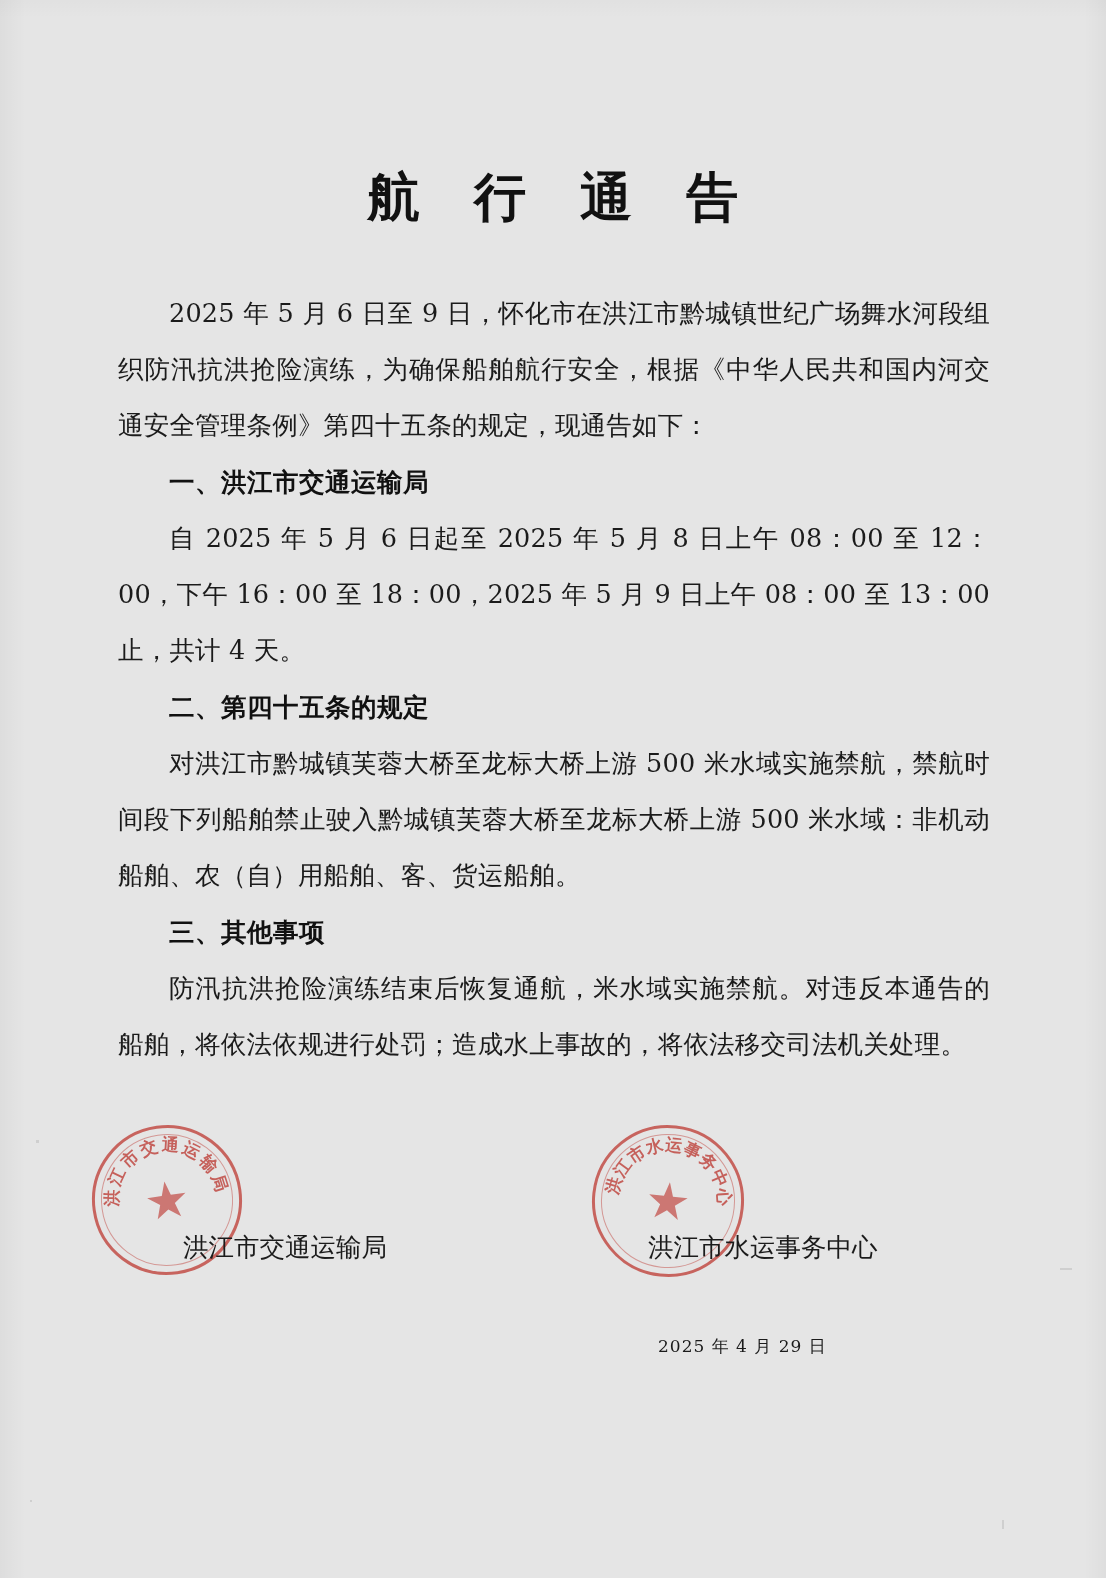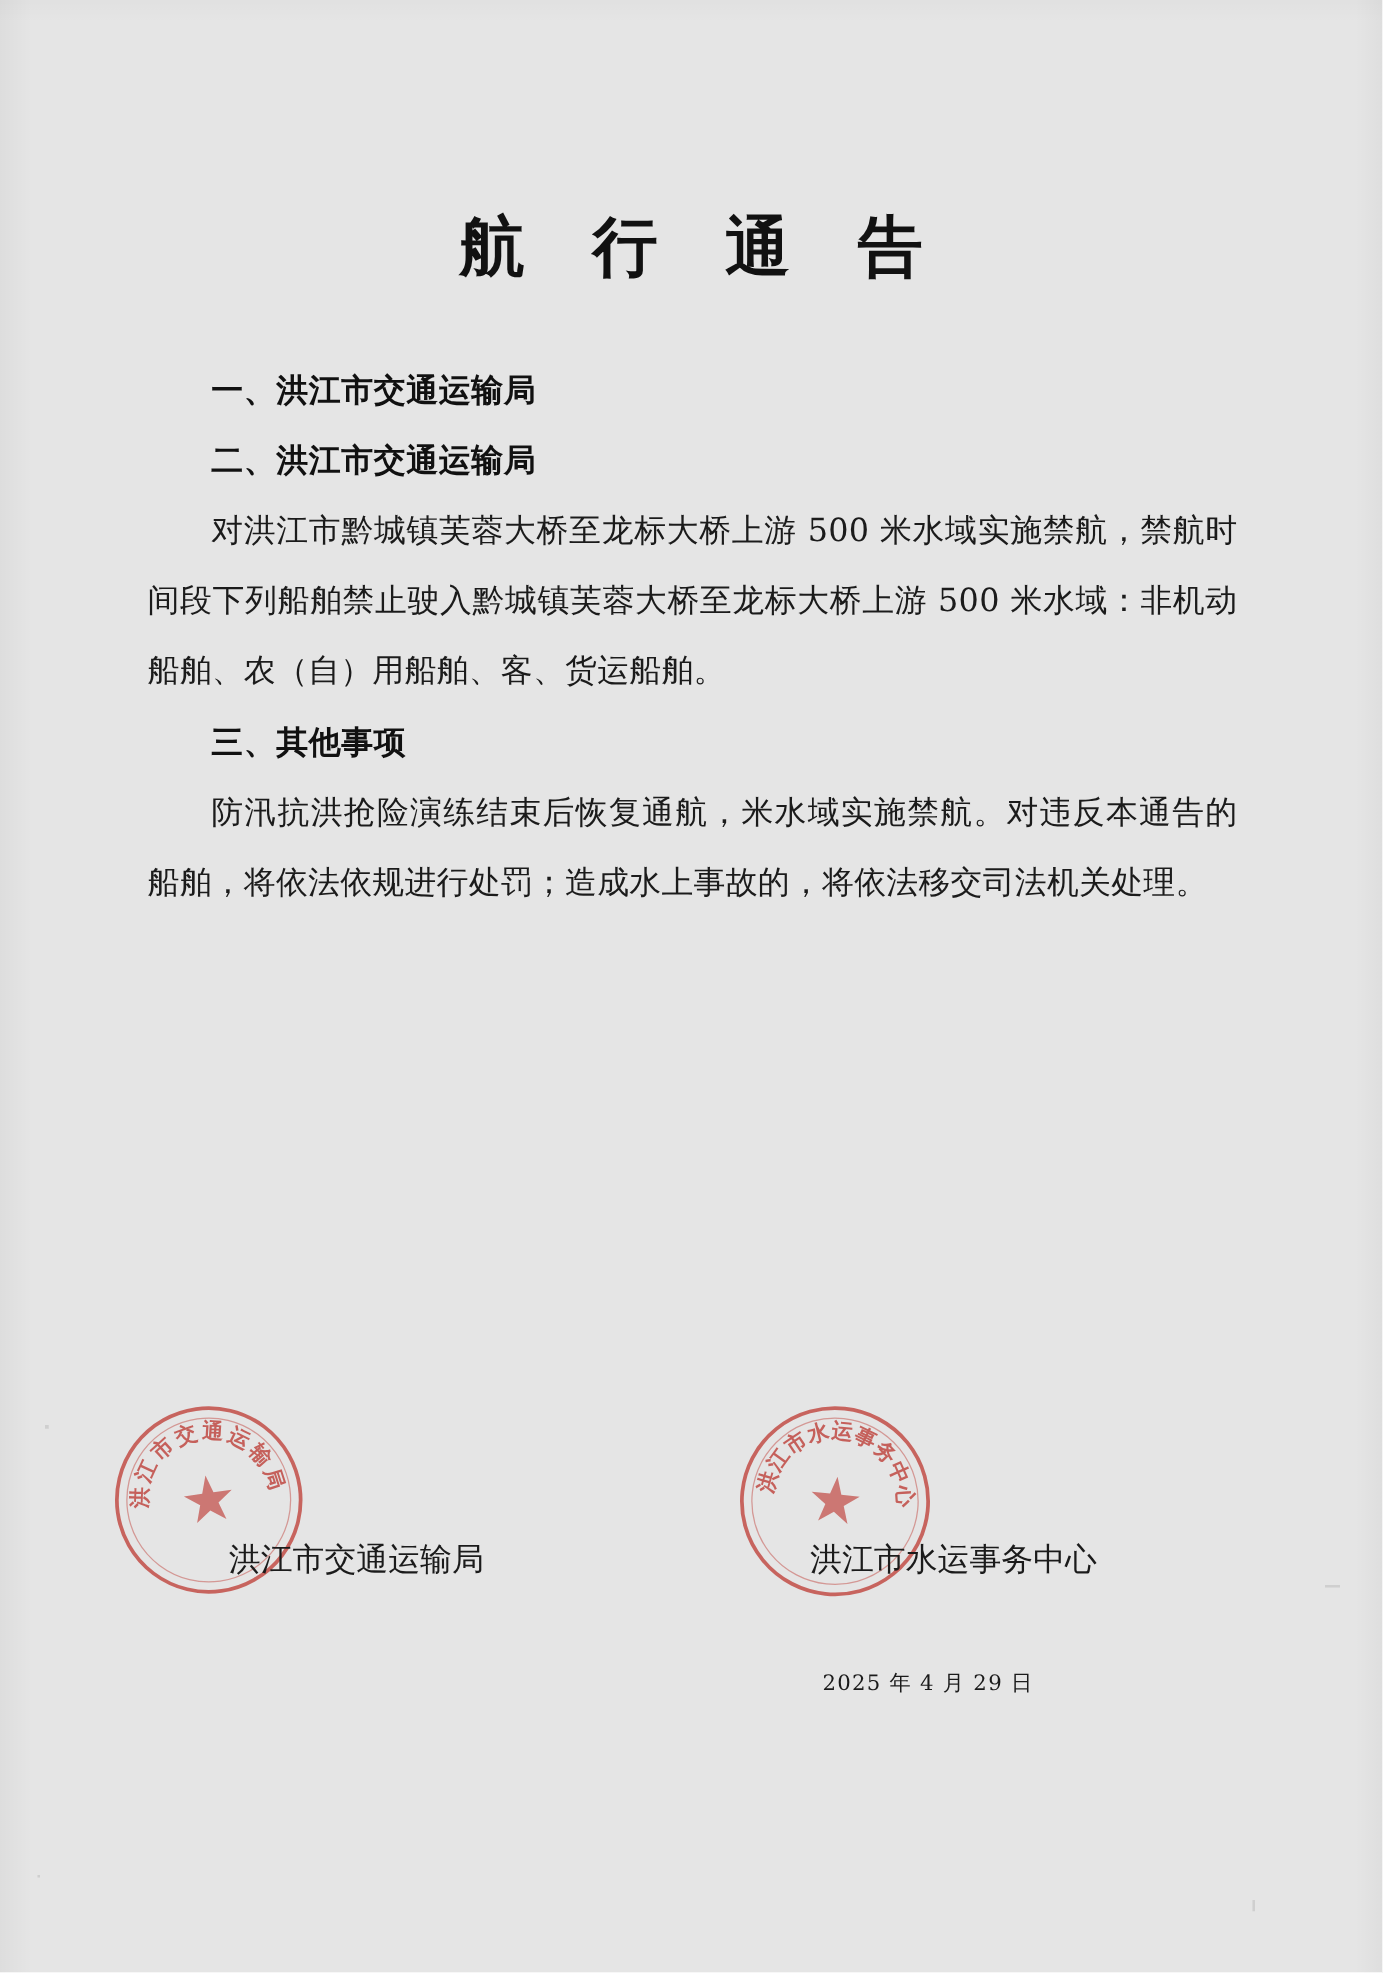--- a/index.html
+++ b/index.html
@@ -173,24 +173,26 @@
 </style>
 </head>
 <body>
 
 <div class="page">
 
   <h1 class="doc-title">航 行 通 告</h1>
 
   <div class="body-block">
 
+    <p class="para">2025 年 5 月 6 日至 9 日，怀化市在洪江市黔城镇世纪广场舞水河段组织防汛抗洪抢险演练，为确保船舶航行安全，根据《中华人民共和国内河交通安全管理条例》第四十五条的规定，现通告如下：</p>
 
     <h2 class="section">一、洪江市交通运输局</h2>
-
-    <h2 class="section">二、洪江市交通运输局</h2>
+    <p class="para">自 2025 年 5 月 6 日起至 2025 年 5 月 8 日上午 08：00 至 12：00，下午 16：00 至 18：00，2025 年 5 月 9 日上午 08：00 至 13：00 止，共计 4 天。</p>
+
+    <h2 class="section">二、第四十五条的规定</h2>
     <p class="para">对洪江市黔城镇芙蓉大桥至龙标大桥上游 500 米水域实施禁航，禁航时间段下列船舶禁止驶入黔城镇芙蓉大桥至龙标大桥上游 500 米水域：非机动船舶、农（自）用船舶、客、货运船舶。</p>
 
     <h2 class="section">三、其他事项</h2>
     <p class="para">防汛抗洪抢险演练结束后恢复通航，米水域实施禁航。对违反本通告的船舶，将依法依规进行处罚；造成水上事故的，将依法移交司法机关处理。</p>
 
   </div>
 
   <div class="seal" id="seal-transport">
     <div class="ring"></div>
     <div class="ring-inner"></div>

